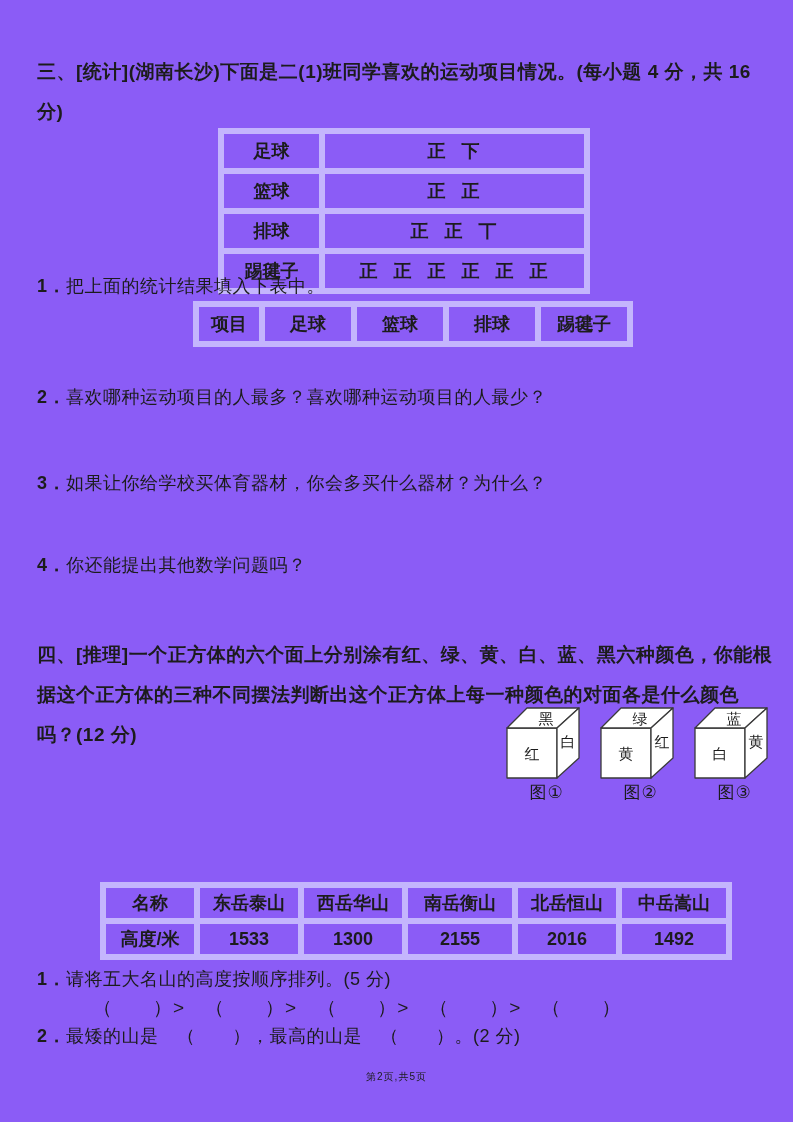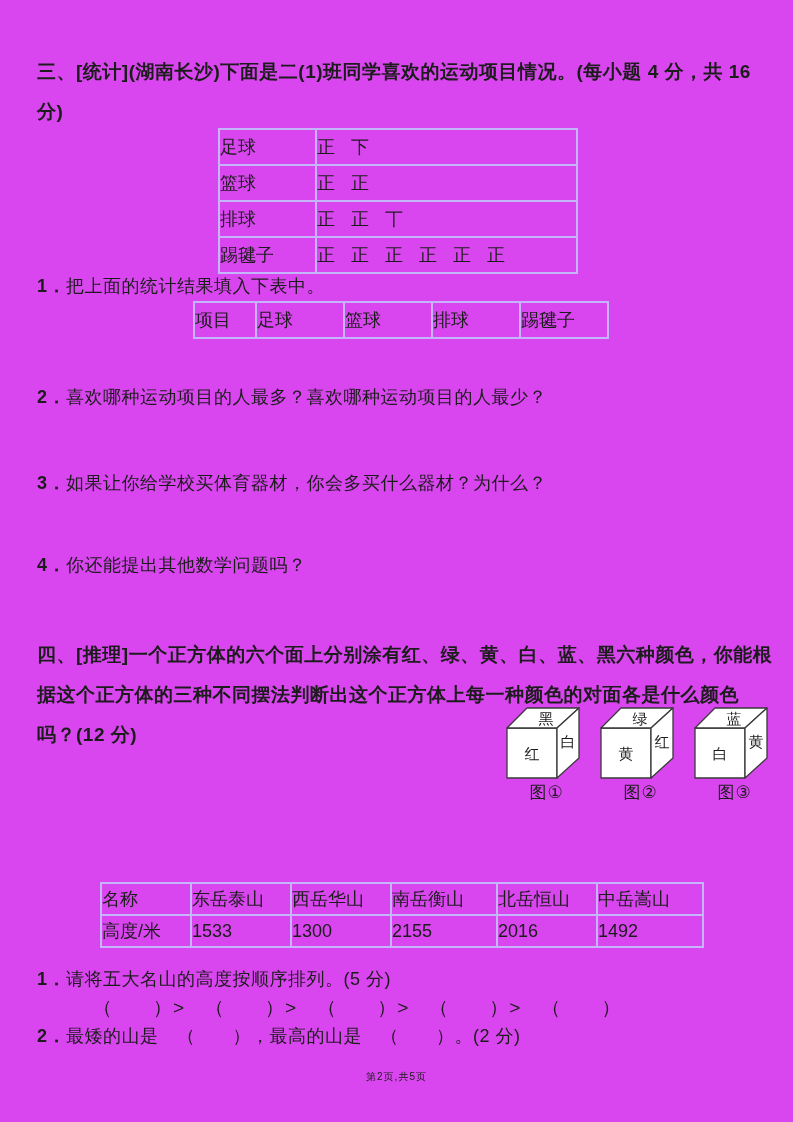--- a/index.html
+++ b/index.html
@@ -1,20 +1,20 @@
 <!DOCTYPE html>
 <html><head>
 <meta charset="utf-8">
 <style>
   html,body{margin:0;padding:0;background:#888;}
   .page{
     position:relative;
     width:793px;height:1122px;
     margin:0 auto;
-    background:#d946ef;
+    background:#8b5cf6;
     font-family:"Liberation Sans","DejaVu Sans",sans-serif;
     color:#1c1c1c;
     overflow:hidden;
   }
   .abs{position:absolute;}
   .heading{
     font-size:19px;
     font-weight:700;
     line-height:40px;
     letter-spacing:0.5px;
@@ -23,23 +23,24 @@
     font-size:18px;
     line-height:26px;
     letter-spacing:0.5px;
   }
   .question::first-letter{font-weight:700;}
 
   
   table{border-collapse:collapse;table-layout:fixed;}
   .doc-table{border:1.6px solid #2b2b2b;}
   .doc-table td,.doc-table th{
-    border:2px solid #c4b5fd;
+    border:6px solid #c4b5fd;
     font-size:18px;
-    font-weight:400;
+    font-weight:700;
+    text-align:center;
     padding:0;
     overflow:hidden;
     white-space:nowrap;
   }
   .tally-table{width:356px;}
   .tally-table td{height:34px;}
   .tally-table td.item{width:95px;}
   .tally-table td.marks{width:259px;word-spacing:7px;letter-spacing:2px;}
 
   .fill-table{width:404px;}

